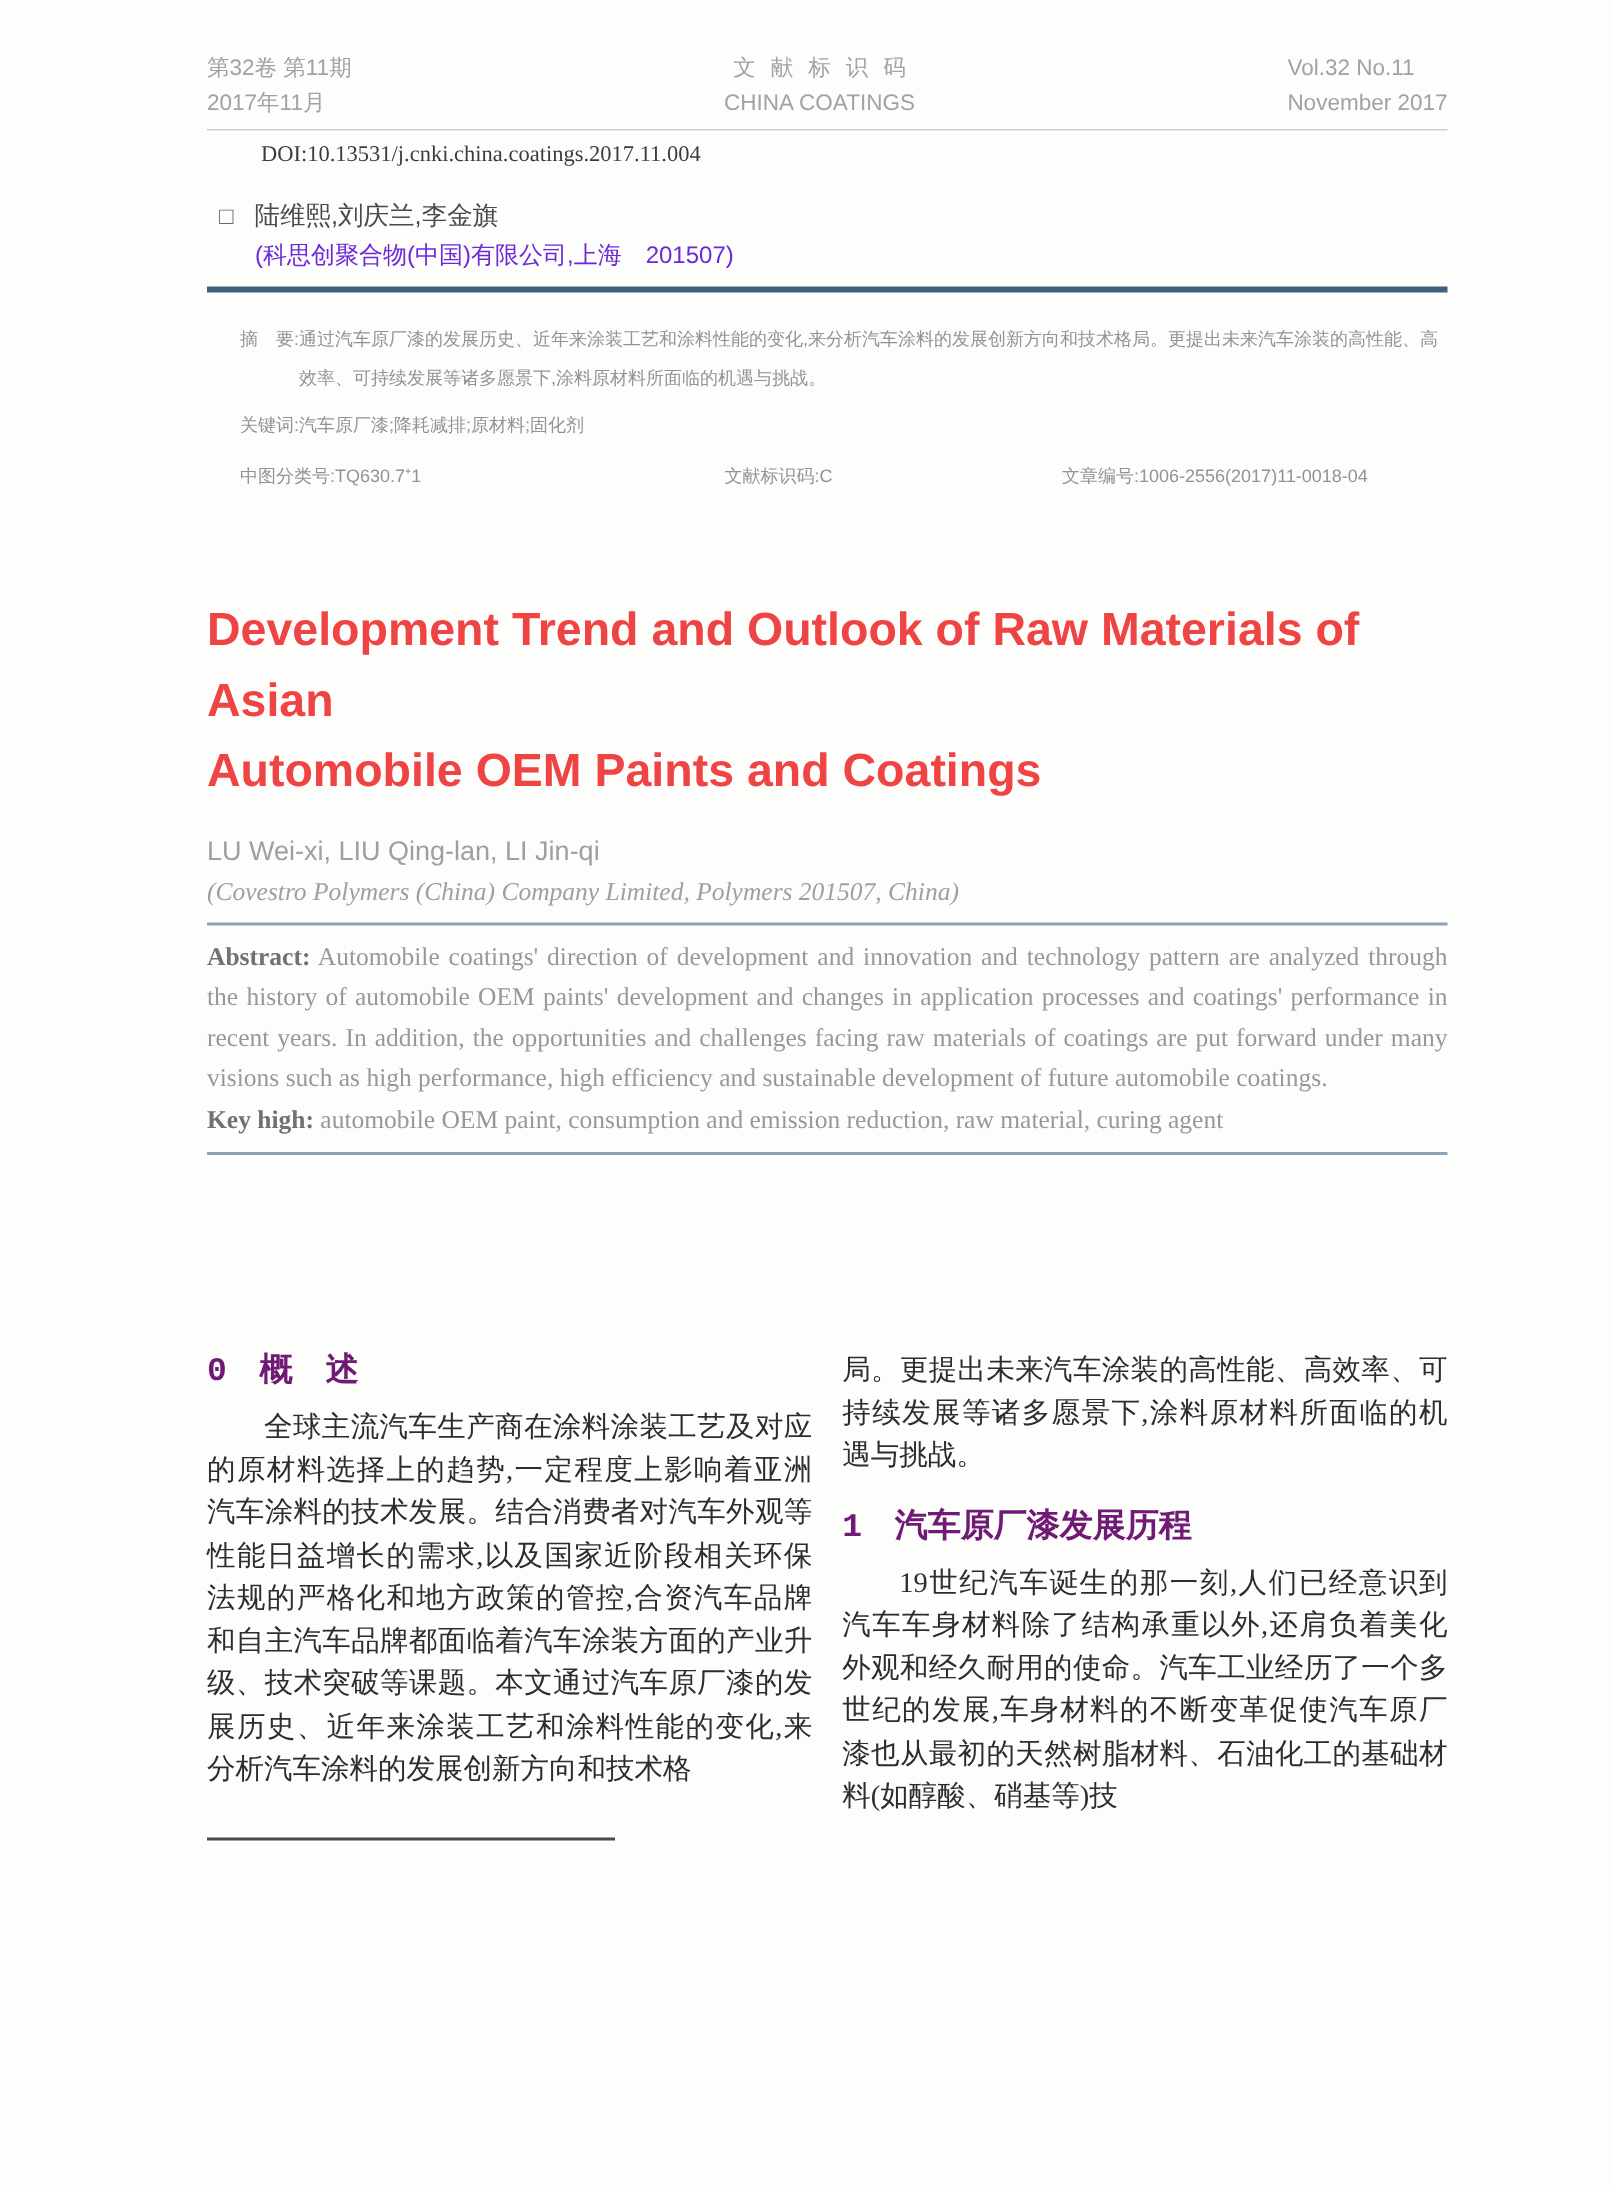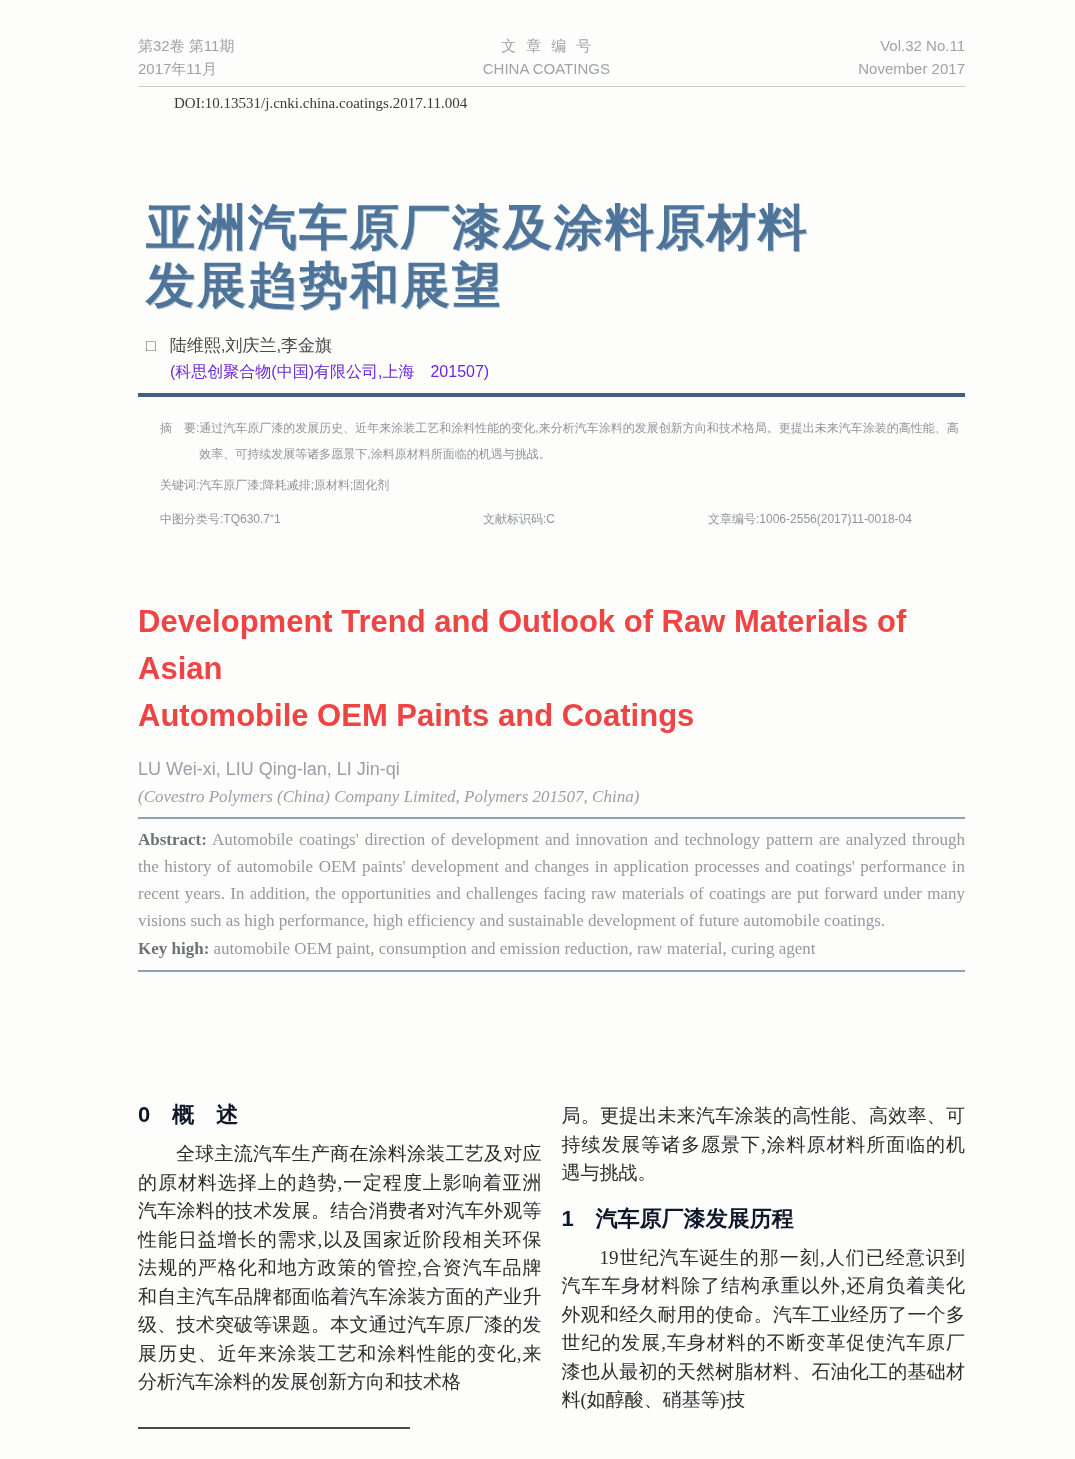--- a/index.html
+++ b/index.html
@@ -13,21 +13,21 @@
     color: #303030;
     overflow: hidden;
     padding-left: 28px;
   }
   .inner { padding: 34px 110px 0 110px; }
 
   
   .masthead { display: flex; justify-content: space-between; align-items: flex-start; color: #9da3a8; font-size: 15px; line-height: 23px; }
   .mast-center { text-align: center; }
   .mast-center .cn { letter-spacing: 10px; padding-left: 10px; }
-  .mast-right { text-align: right; }
+  .mast-right { text-align: left; }
   .mast-rule { border-top: 1px solid #c9cdd0; margin-top: 6px; }
   .doi { font-family: "Liberation Serif", serif; font-size: 15px; color: #3b3b3b; margin-top: 8px; margin-left: 36px; }
 
   
   .title-cn {
     margin: 86px 0 0 8px;
     font-size: 49px; line-height: 58px;
     font-weight: 900; letter-spacing: 2px;
     color: #4e7599;
     text-shadow: 1px 1px 0 #b9c9d8;
@@ -62,21 +62,21 @@
 
   
   .abstract-en { margin-top: 7px; font-family: "Liberation Serif", serif; font-size: 17px; line-height: 27px; color: #95999d; text-align: justify; }
   .abstract-en b, .abstract-cn b { color: #6d7277; }
   .kw-en { margin-top: 1px; }
   .rule-thin2 { border-top: 2px solid #8ba3b6; margin-top: 8px; }
 
   
   .columns { display: flex; gap: 20px; margin-top: 128px; }
   .col { width: 428px; }
-  .sec-head { color: #0f172a; font-size: 22px; font-weight: bold; font-family: Liberation Sans, sans-serif; }
+  .sec-head { color: #701a75; font-size: 22px; font-weight: bold; font-family: Liberation Mono, monospace; }
   .sec-head .num { margin-right: 22px; }
   .body-par {
     font-family: "Liberation Serif", serif;
     font-size: 19px; line-height: 28.5px;
     color: #2d2d2d; text-align: justify;
     margin-top: 10px;
   }
   .indent { text-indent: 2em; }
   .col-right .sec-head { margin-top: 16px; }
 
@@ -91,35 +91,31 @@
 
 <div class="page">
   <div class="inner">
 
     <header class="masthead">
       <div class="mast-left">
         <div>第32卷 第11期</div>
         <div>2017年11月</div>
       </div>
       <div class="mast-center">
-        <div class="cn">文章编号</div>
+        <div class="cn">文献标识码</div>
         <div>CHINA COATINGS</div>
       </div>
       <div class="mast-right">
         <div>Vol.32 No.11</div>
         <div>November 2017</div>
       </div>
     </header>
     <div class="mast-rule"></div>
     <div class="doi">DOI:10.13531/j.cnki.china.coatings.2017.11.004</div>
 
-    <h1 class="title-cn">
-      <span>亚洲汽车原厂漆及涂料原材料</span><br>
-      <span>发展趋势和展望</span>
-    </h1>
 
     <div class="authors-cn">
       <span class="sq">□</span><span>陆维熙,刘庆兰,李金旗</span>
     </div>
     <div class="affil-cn">(科思创聚合物(中国)有限公司,上海　201507)</div>
 
     <div class="rule-thick"></div>
 
     <div class="abstract-cn">
       <div class="row">

